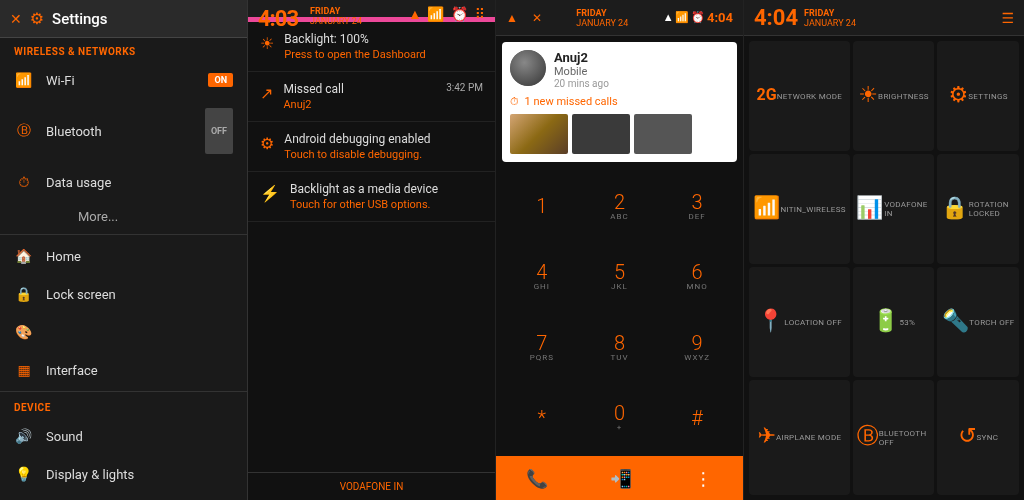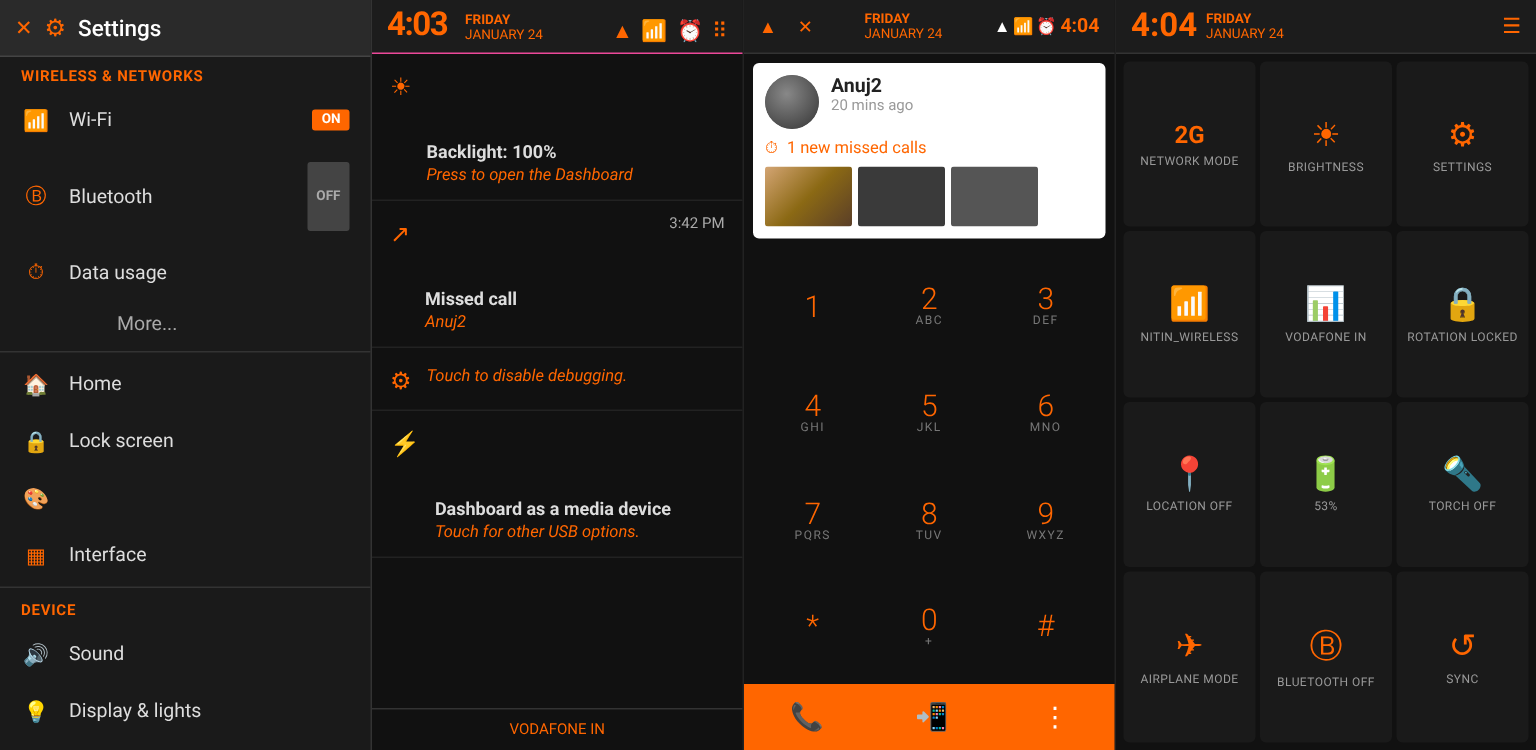--- a/index.html
+++ b/index.html
@@ -117,24 +117,24 @@
       height: 500px;
       background: #111;
       display: flex;
       flex-direction: column;
       border-right: 1px solid #222;
       flex-shrink: 0;
     }
     .notif-header {
       background: #1c1c1c;
       display: flex;
-      align-items: flex-end;
+      align-items: flex-start;
       padding: 6px 10px;
-      height: 36px;
-      border-bottom: 1px solid #ec4899;
+      height: 22px;
+      border-bottom: 5px solid #ec4899;
       gap: 8px;
     }
     .notif-time {
       color: #ff6600;
       font-size: 22px;
       font-weight: bold;
       letter-spacing: -1px;
     }
     .notif-date-block {
       display: flex;
@@ -157,22 +157,22 @@
       gap: 10px;
       align-items: flex-start;
     }
     .notif-item-icon {
       color: #ff6600;
       font-size: 16px;
       margin-top: 2px;
       flex-shrink: 0;
     }
     .notif-content { flex: 1; }
-    .notif-title { color: #ddd; font-size: 12px; font-weight: 700; margin-top: 48px; }
-    .notif-subtitle { color: #ff6600; font-size: 11px; margin-top: 2px; font-style: italic; }
+    .notif-title { color: #ddd; font-size: 12px; font-weight: 400; }
+    .notif-subtitle { color: #ff6600; font-size: 11px; margin-top: 2px; }
     .notif-time-right { color: #aaa; font-size: 10px; flex-shrink: 0; }
     .notif-footer {
       margin-top: auto;
       text-align: center;
       padding: 8px;
       color: #ff6600;
       font-size: 10px;
       border-top: 1px solid #333;
     }
 
@@ -343,21 +343,20 @@
     }
     .quick-grid {
       display: grid;
       grid-template-columns: repeat(3, 1fr);
       gap: 1px;
       padding: 4px;
       flex: 1;
     }
     .quick-tile {
       display: flex;
-      flex-direction: column;
       align-items: center;
       justify-content: center;
       padding: 10px 4px;
       cursor: pointer;
       background: #1a1a1a;
       border-radius: 4px;
       margin: 1px;
     }
     .quick-tile-icon {
       font-size: 22px;
@@ -471,28 +470,29 @@
     <div class="notif-content">
       <div class="notif-title">Missed call</div>
       <div class="notif-subtitle">Anuj2</div>
     </div>
     <span class="notif-time-right">3:42 PM</span>
   </div>
 
   <div class="notif-item">
     <span class="notif-item-icon">⚙</span>
     <div class="notif-content">
+      <div class="notif-title">Android debugging enabled</div>
       <div class="notif-subtitle">Touch to disable debugging.</div>
     </div>
   </div>
 
   <div class="notif-item">
     <span class="notif-item-icon">⚡</span>
     <div class="notif-content">
-      <div class="notif-title">Dashboard as a media device</div>
+      <div class="notif-title">Backlight as a media device</div>
       <div class="notif-subtitle">Touch for other USB options.</div>
     </div>
   </div>
 
   <div class="notif-footer">VODAFONE IN</div>
 </div>
 
 <div class="panel-phone">
   <div class="phone-header">
     <span style="color:#ff6600;font-size:12px;cursor:pointer">▲</span>
@@ -509,20 +509,21 @@
     </div>
   </div>
 
   <div class="phone-call-card">
     <div class="call-card-top">
       <div class="call-avatar">
         <div class="call-avatar-inner"></div>
       </div>
       <div class="call-info">
         <div class="call-name">Anuj2</div>
+        <div class="call-number">Mobile</div>
         <div class="call-time">20 mins ago</div>
       </div>
     </div>
     <div class="call-missed">
       <span>⏱</span>
       <span>1 new missed calls</span>
     </div>
     <div class="call-photos">
       <div class="call-photo">
           <div class="call-photo-face"></div>

